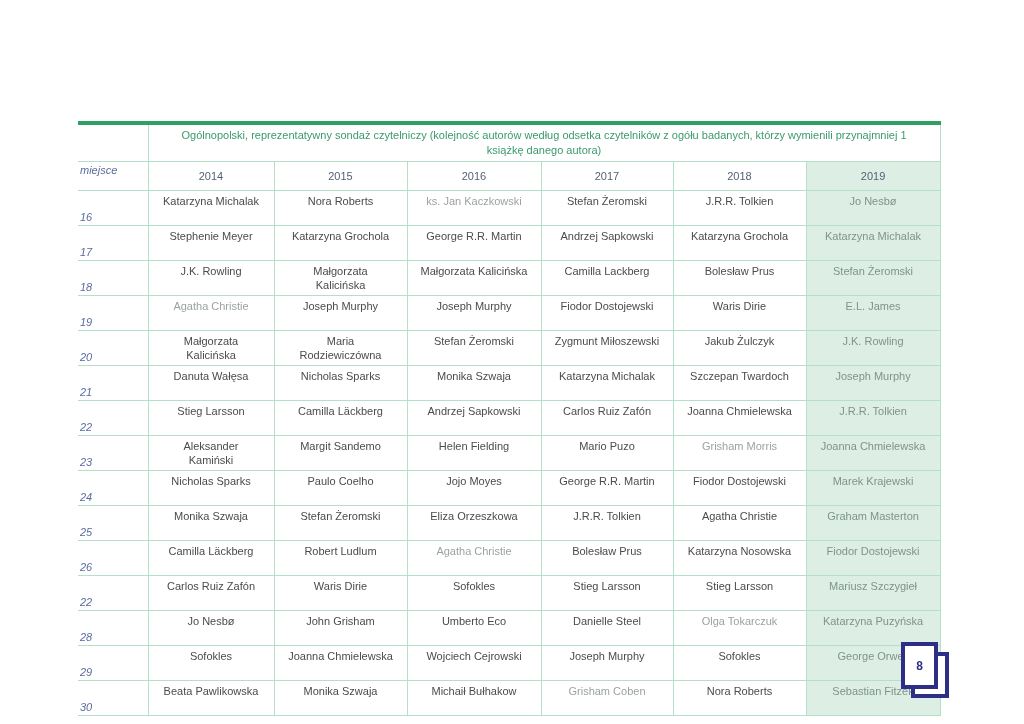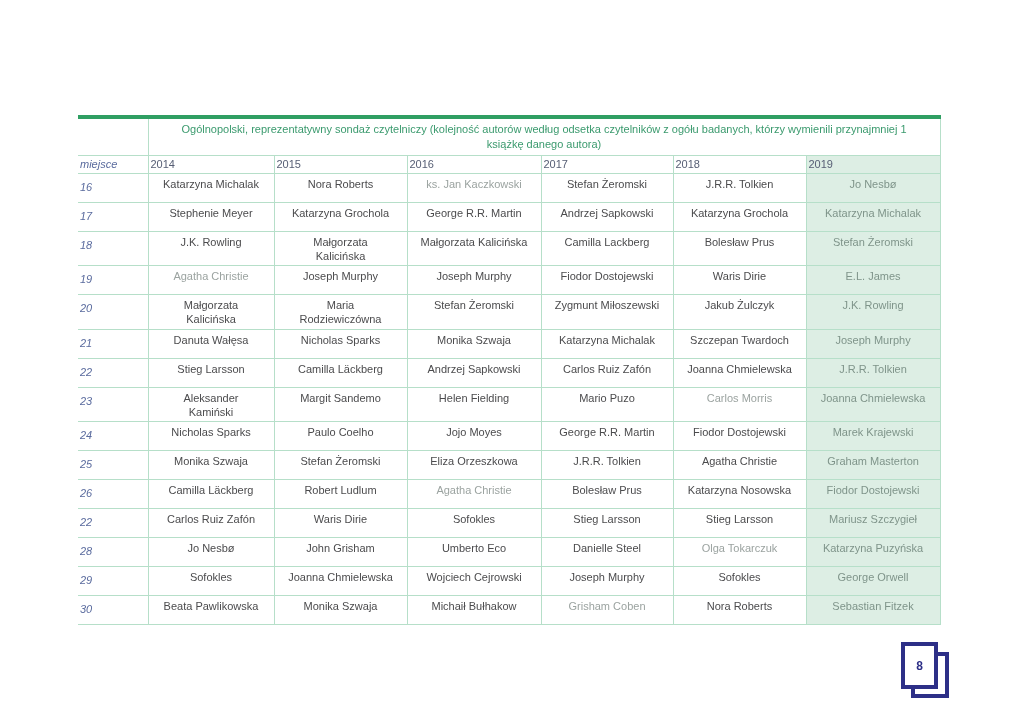--- a/index.html
+++ b/index.html
@@ -13,21 +13,21 @@
   }
   .page {
     position: relative;
     width: 1024px;
     height: 724px;
     background: #ffffff;
   }
   table.survey {
     position: absolute;
     left: 78px;
-    top: 115px;
+    top: 121px;
     width: 862px;
     border-collapse: collapse;
     table-layout: fixed;
     border-top: 4px solid var(--accent-green);
   }
   table.survey th, table.survey td {
     border: 1px solid var(--border-green);
     border-left: none;
     font-weight: normal;
     vertical-align: top;
@@ -53,30 +53,30 @@
   th.rank-header {
     height: 18px;
     text-align: left;
     padding: 2px 2px 2px 2px;
     color: var(--rank-blue);
     font-size: 11px;
     vertical-align: middle;
   }
   th.year-header {
     height: 18px;
-    text-align: left;
-    padding: 2px;
+    text-align: center;
+    padding: 8px;
     color: var(--year-gray);
     font-size: 11px;
     vertical-align: middle;
     margin-top: 32px;
   }
   td.rank {
     text-align: left;
-    padding: 7px 2px 2px 2px;
+    padding: 20px 2px 2px 2px;
     color: var(--rank-blue);
     font-size: 11px;
   }
   td.author {
     text-align: center;
     padding: 4px 13px 2px 13px;
     color: var(--body-text);
     font-size: 11px;
     line-height: 1.25;
     height: 29px;
@@ -212,21 +212,21 @@
           <td class="author">Carlos Ruiz Zafón</td>
           <td class="author">Joanna Chmielewska</td>
           <td class="author y2019">J.R.R. Tolkien</td>
         </tr>
         <tr>
           <td class="rank">23</td>
           <td class="author">Aleksander Kamiński</td>
           <td class="author">Margit Sandemo</td>
           <td class="author">Helen Fielding</td>
           <td class="author">Mario Puzo</td>
-          <td class="author muted">Carlos Morris</td>
+          <td class="author muted">Grisham Morris</td>
           <td class="author y2019">Joanna Chmielewska</td>
         </tr>
         <tr>
           <td class="rank">24</td>
           <td class="author">Nicholas Sparks</td>
           <td class="author">Paulo Coelho</td>
           <td class="author">Jojo Moyes</td>
           <td class="author">George R.R. Martin</td>
           <td class="author">Fiodor Dostojewski</td>
           <td class="author y2019">Marek Krajewski</td>

